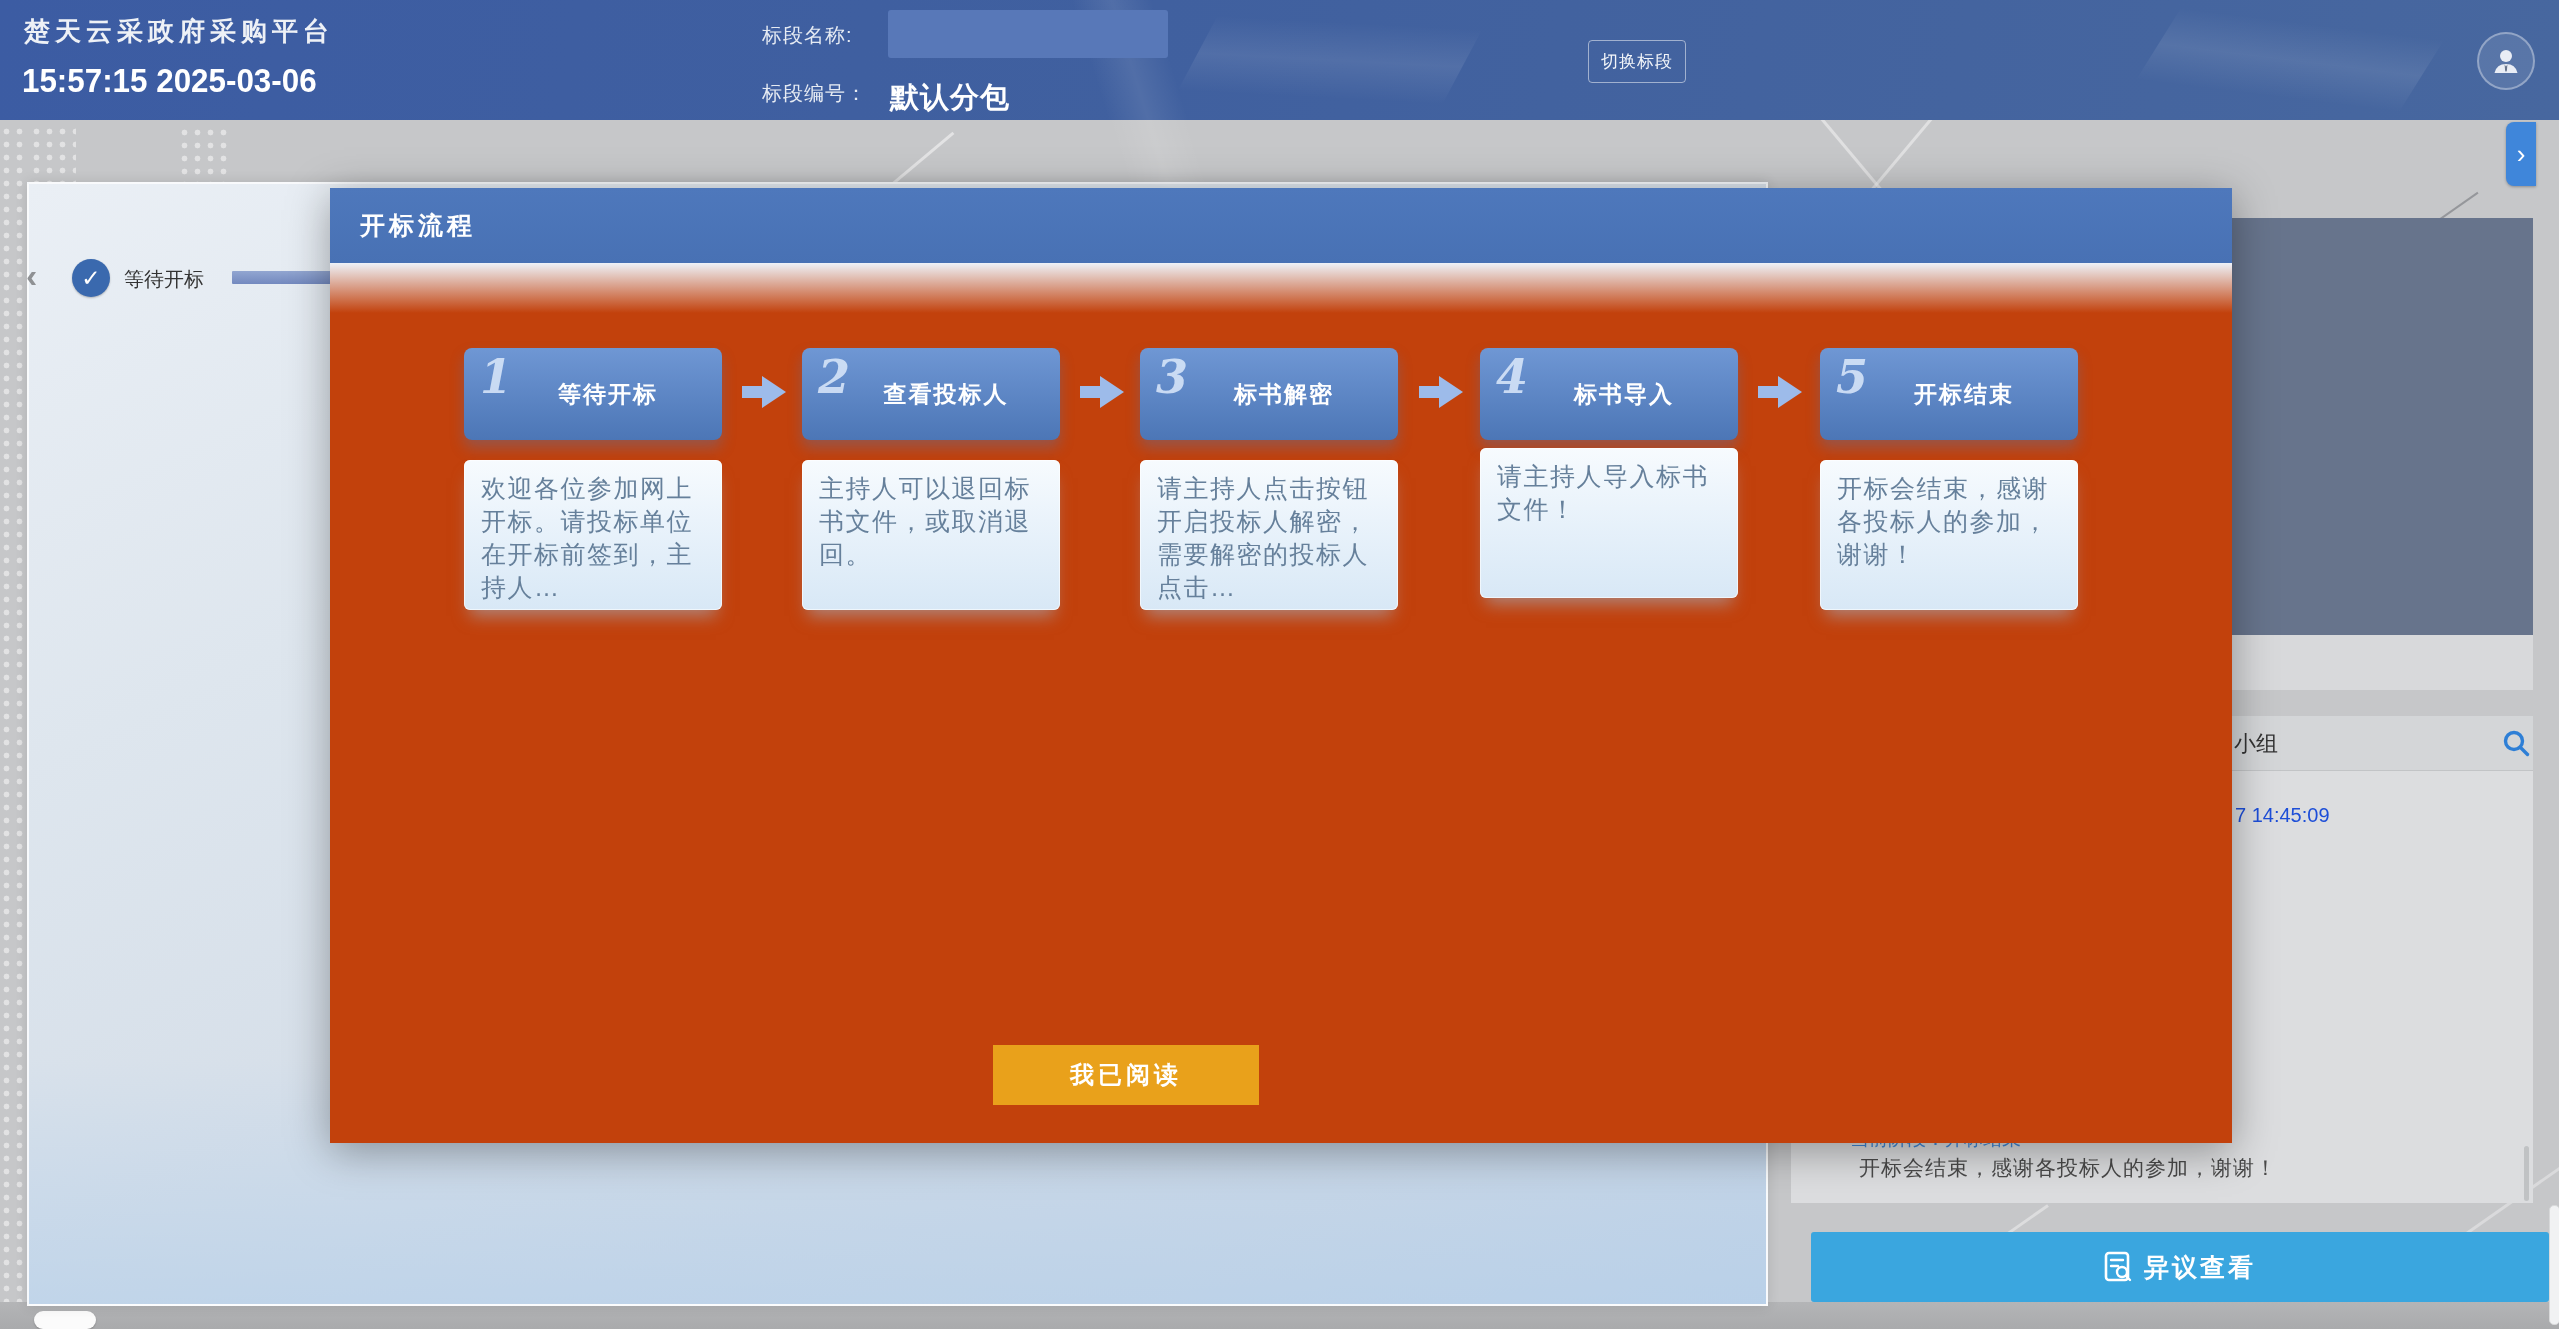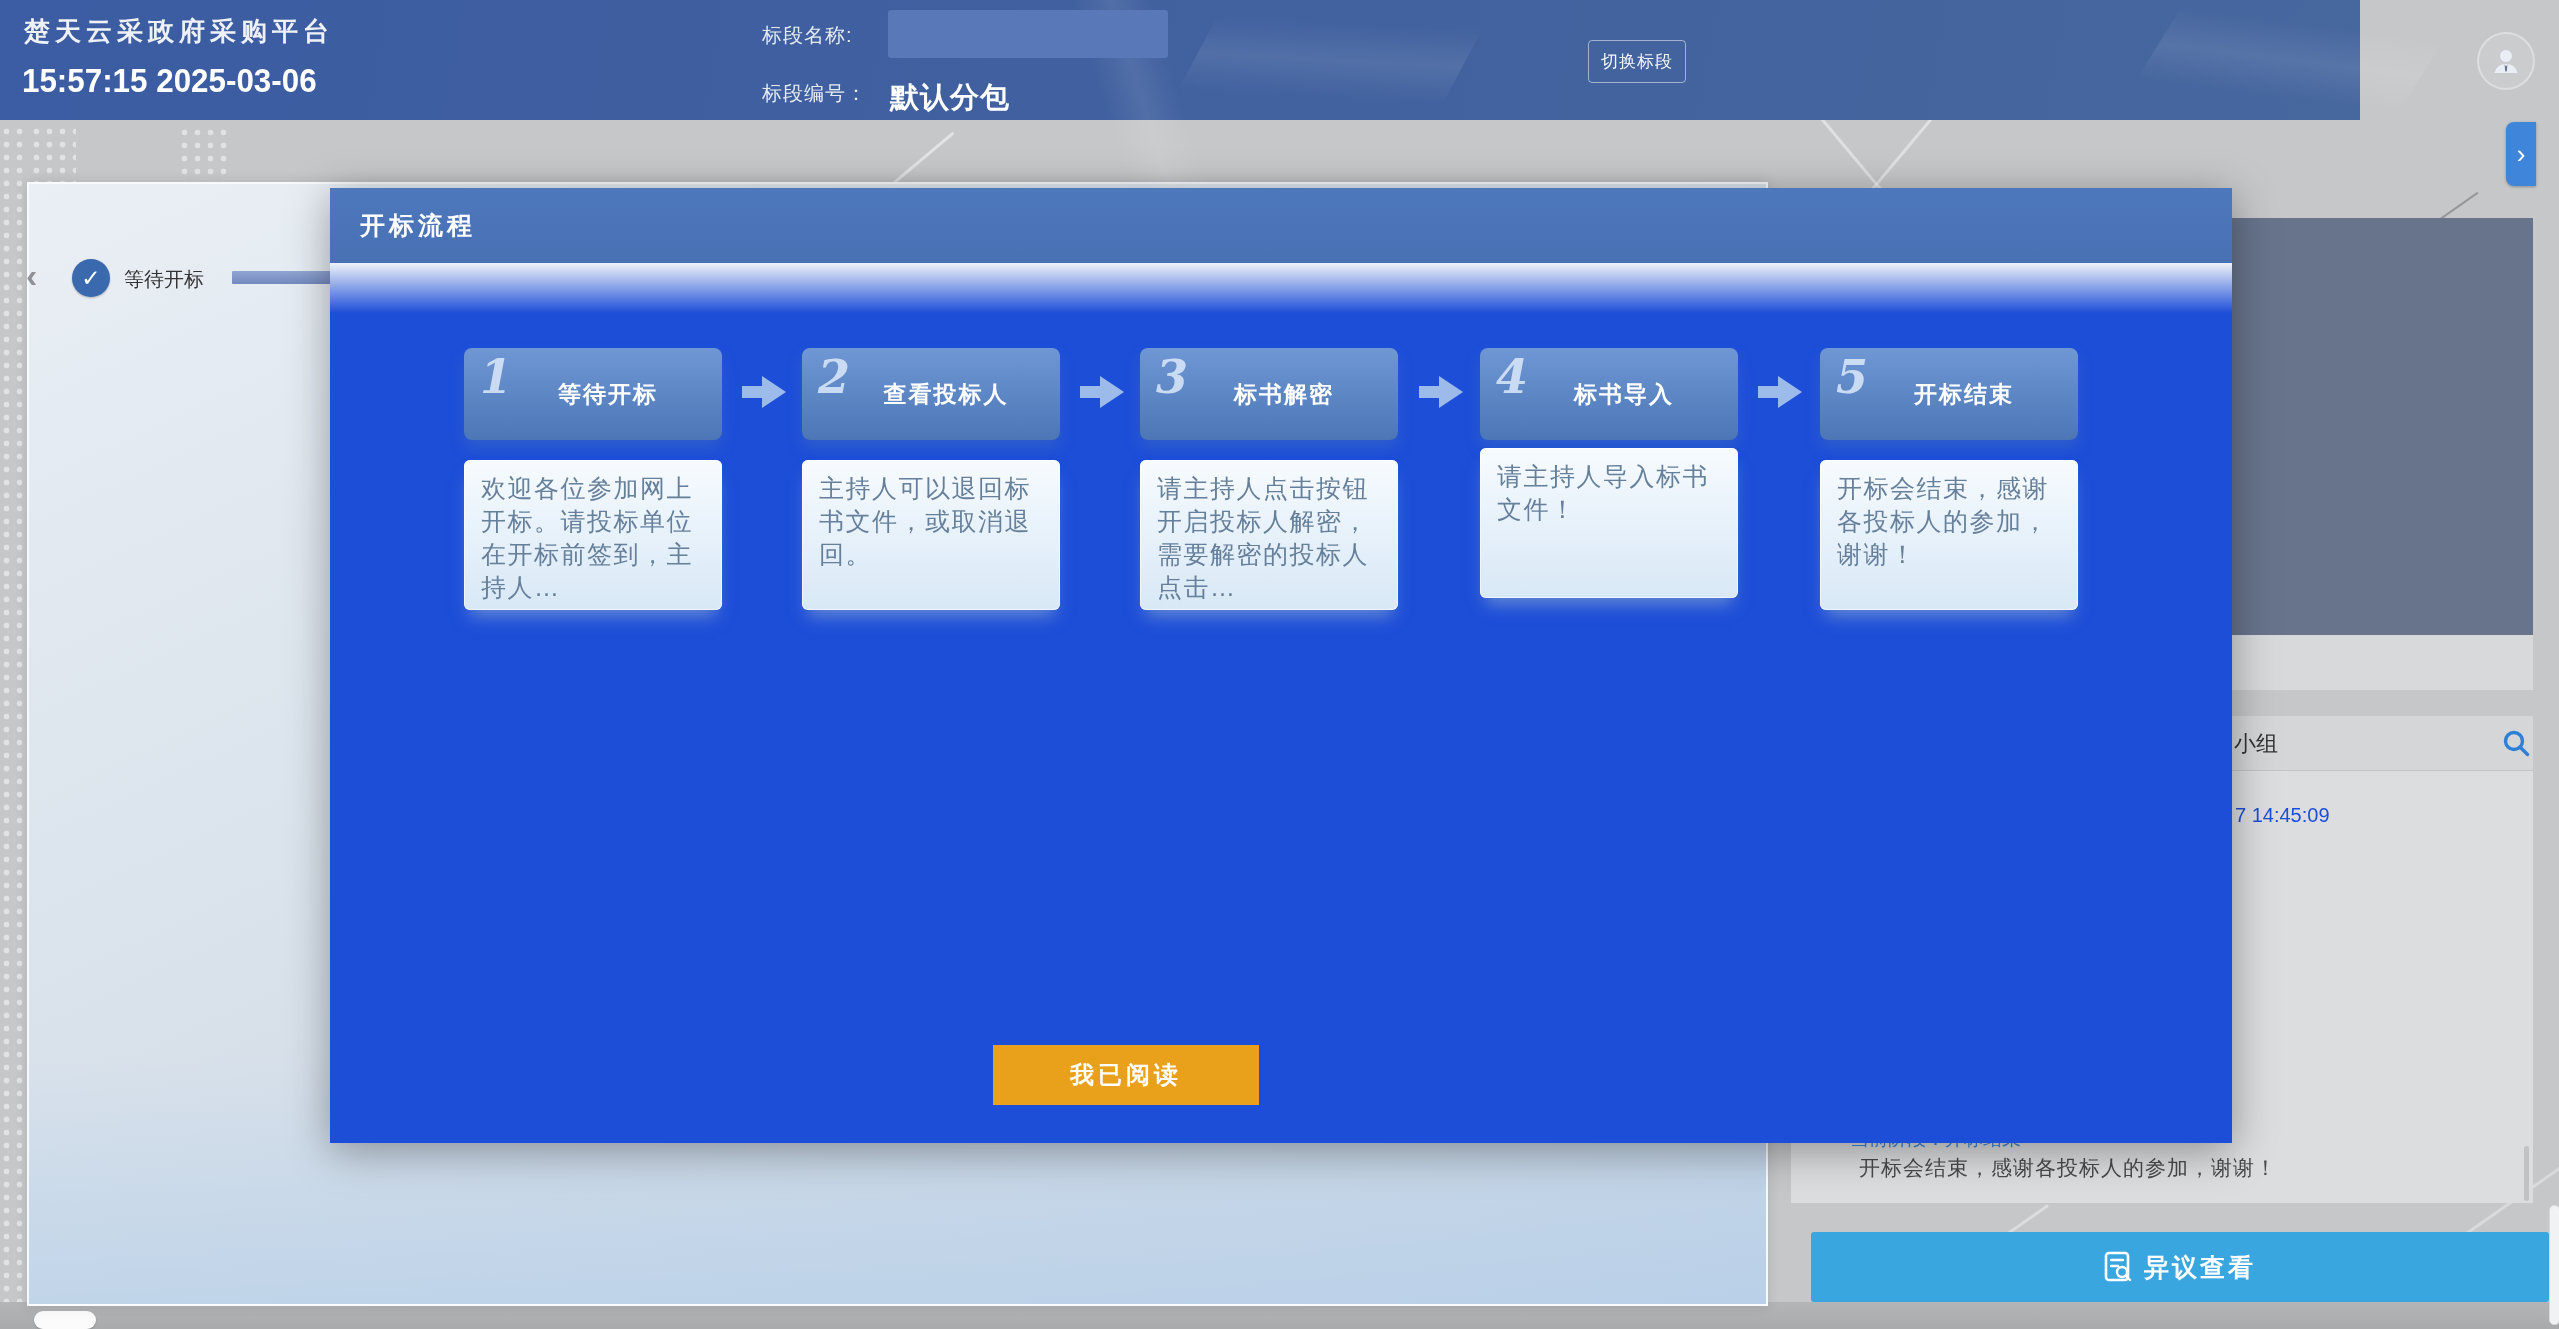--- a/index.html
+++ b/index.html
@@ -41,21 +41,21 @@
   .step-circle{width:38px;height:38px;border-radius:50%;background:#3a69ae;color:#fff;
     display:flex;align-items:center;justify-content:center;font-size:23px;font-weight:bold;
     box-shadow:0 1px 2px rgba(0,0,0,.25);}
   .step-label{font-size:20px;color:#333;white-space:nowrap;}
   .step-bar{height:13px;background:linear-gradient(180deg,#92a6d1,#7389bf);border-radius:1px;}
   .chev-prev{color:#8f9194;font-size:34px;line-height:34px;cursor:pointer;font-weight:bold;}
   .next-tab{background:#3f86da;border-radius:8px 0 0 8px;display:flex;align-items:center;justify-content:center;
     color:#fff;font-size:26px;cursor:pointer;z-index:5;box-shadow:0 1px 3px rgba(0,0,0,.3);}
 
   
-  .modal{background:#1d4ed8;z-index:10;box-shadow:0 8px 40px rgba(0,0,0,.35);}
+  .modal{background:#c2410c;z-index:10;box-shadow:0 8px 40px rgba(0,0,0,.35);}
   .modal-header{position:absolute;left:0;top:0;width:100%;height:75px;
     background:linear-gradient(180deg,#4e78bc,#4871b4);}
   .modal-title{position:absolute;left:30px;top:0;height:75px;line-height:75px;color:#fff;
     font-size:25px;font-weight:bold;letter-spacing:4px;}
   .modal-fade{position:absolute;left:0;top:75px;width:100%;height:50px;
     background:linear-gradient(180deg,#eef2f8,rgba(255,255,255,0));}
   .flow-card{width:258px;height:92px;border-radius:8px;
     background:linear-gradient(180deg,#6f97d4,#4c76b6);
     box-shadow:0 8px 14px rgba(77,119,183,.35);display:flex;align-items:center;justify-content:center;}
   .flow-num{position:absolute;left:16px;top:2px;font-family:"DejaVu Serif",serif;font-style:italic;
@@ -144,21 +144,21 @@
           <line x1="7" y1="15" x2="14" y2="15" stroke="#ffffff" stroke-width="2.4" stroke-linecap="round"></line>
           <circle cx="18" cy="21" r="5" fill="none" stroke="#ffffff" stroke-width="2.4"></circle>
           <line x1="22" y1="25" x2="26" y2="29" stroke="#ffffff" stroke-width="2.4" stroke-linecap="round"></line>
         </svg>
       </span>
       <span>异议查看</span>
     </button>
   </div>
   <div class="abs right-pill" style="left:2549px;top:1205px;width:9px;height:118px;"></div>
 
-  <div class="abs header" style="left:0;top:0;width:2360px;height:120px;">
+  <div class="abs header" style="left:0;top:0;width:2559px;height:120px;">
     <div class="hstreak" style="left:920px;transform:rotate(8deg);"></div>
     <div class="hstreak" style="left:1120px;transform:rotate(-62deg);"></div>
     <div class="hstreak" style="left:2080px;transform:rotate(-58deg);"></div>
     <div class="abs platform-title" style="left:24px;top:14px;">楚天云采政府采购平台</div>
     <div class="abs clock" style="left:22px;top:62px;">15:57:15 2025-03-06</div>
     <div class="abs hlabel" style="left:762px;top:22px;">标段名称:</div>
     <div class="abs mask-box" style="left:888px;top:10px;width:280px;height:48px;"></div>
     <div class="abs hlabel" style="left:762px;top:80px;">标段编号：</div>
     <div class="abs hvalue" style="left:890px;top:78px;">默认分包</div>
     <button class="abs switch-btn" style="left:1588px;top:40px;width:98px;height:43px;background:transparent;">切换标段</button>

